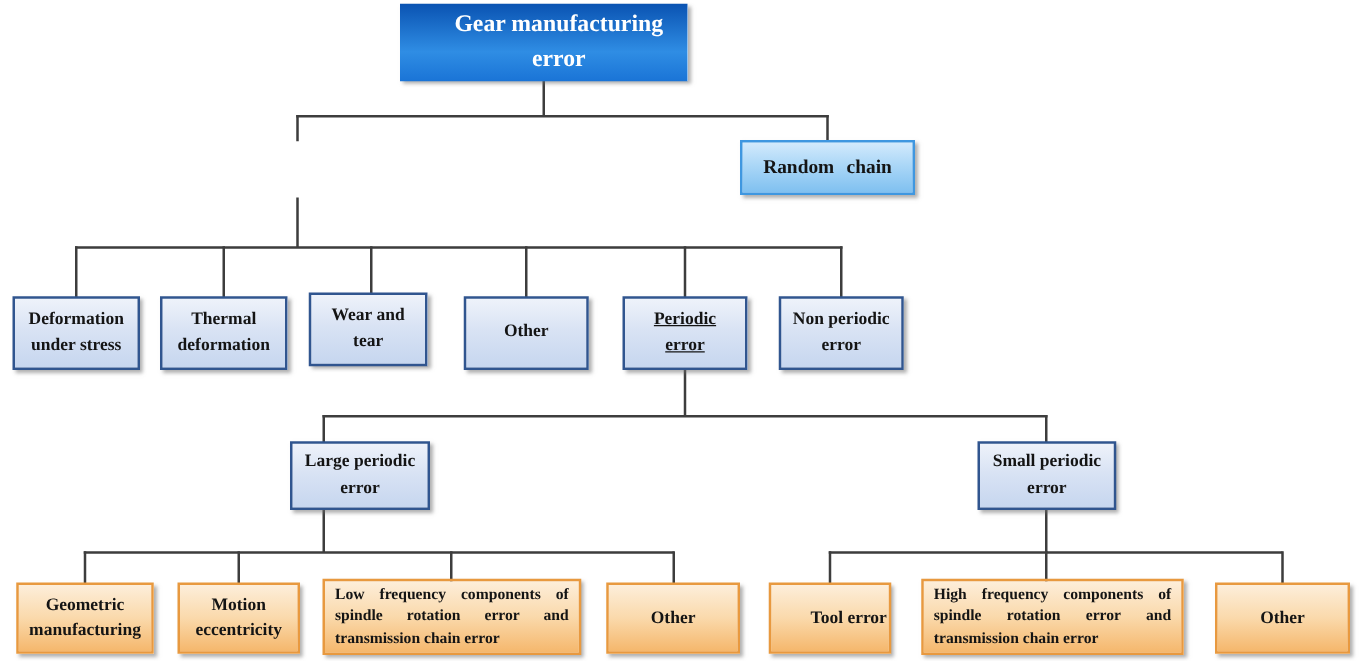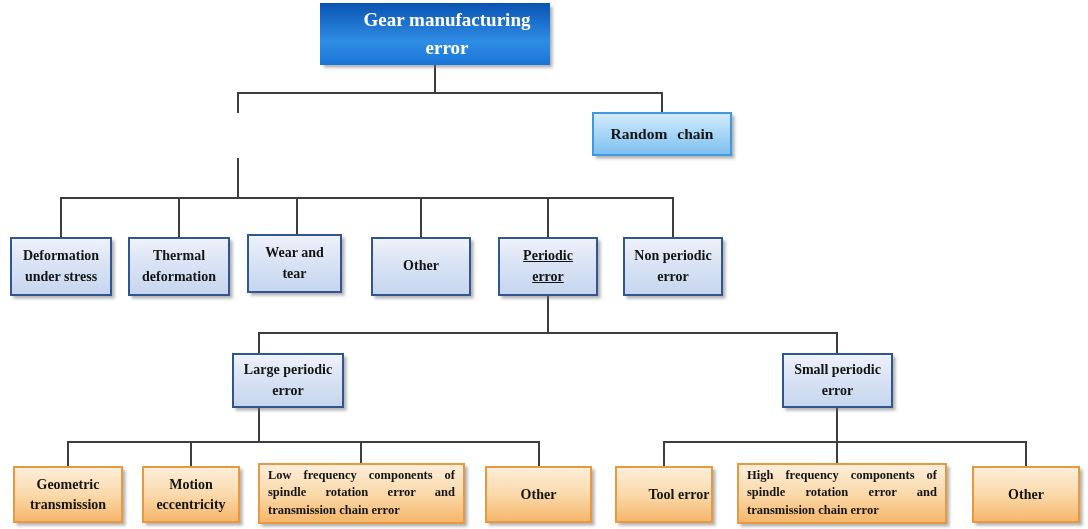--- a/index.html
+++ b/index.html
@@ -145,21 +145,21 @@
 
   <div class="node l3" style="left:203px; top:353px; width:112px; height:55px;margin-left:29px;">
     <span>Large periodic error</span>
   </div>
 
   <div class="node l3" style="left:782px; top:353px; width:111px; height:55px;">
     <span>Small periodic error</span>
   </div>
 
   <div class="node l5" style="left:13px; top:466px; width:110px; height:57px;">
-    <span>Geometric transmission</span>
+    <span>Geometric manufacturing</span>
   </div>
 
   <div class="node l5" style="left:142px; top:466px; width:98px; height:57px;">
     <span>Motion eccentricity</span>
   </div>
 
   <div class="node l5 long" style="left:258px; top:463px; width:207px; height:61px;">
     <span>Low frequency components of spindle rotation error and transmission chain error</span>
   </div>
 

